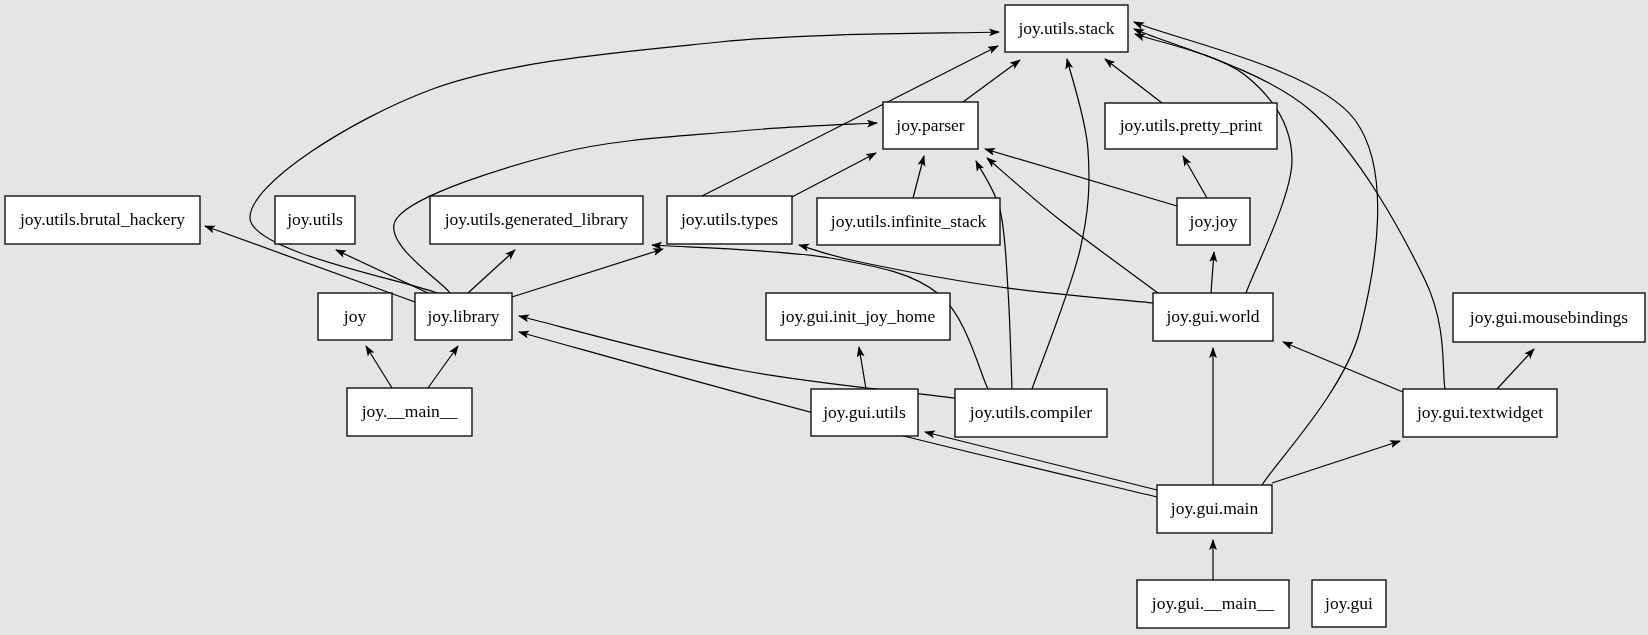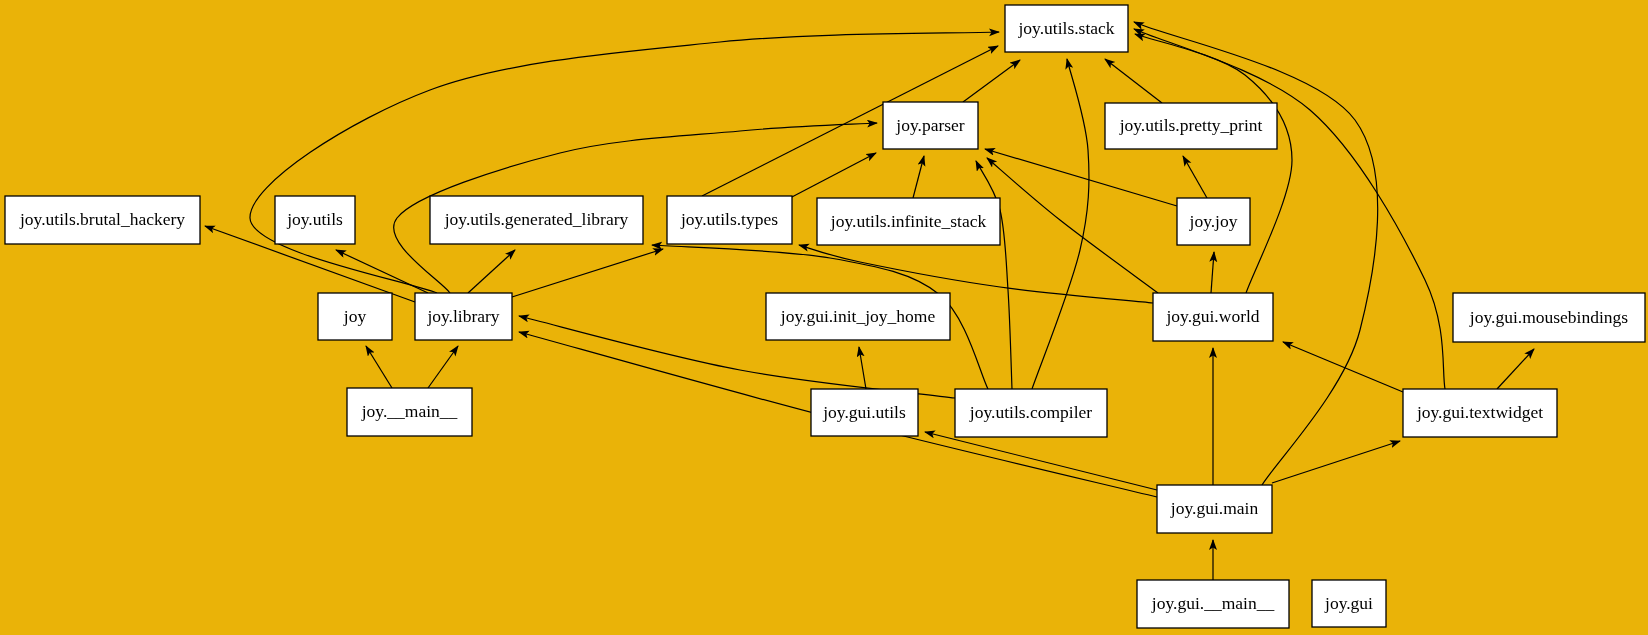--- a/index.html
+++ b/index.html
@@ -1,16 +1,16 @@
 <!DOCTYPE html>
 <html><head>
 <meta charset="utf-8">
 <style>
   html,body{margin:0;padding:0;background:#ffffff;}
-  .stage{position:relative;width:1648px;height:635px;background:#eab308;overflow:hidden;}
+  .stage{position:relative;width:1648px;height:635px;background:#e5e5e5;overflow:hidden;}
   svg{display:block;}
   .node-rect{fill:#ffffff;stroke:#000000;stroke-width:1.3;}
   .node-label{font-family:"Liberation Serif","DejaVu Serif",serif;font-size:17.5px;fill:#000000;
     text-anchor:middle;dominant-baseline:middle;}
   .edge-path{fill:none;stroke:#000000;stroke-width:1.2;}
 </style>
 </head>
 <body>
 
 <div class="stage">

